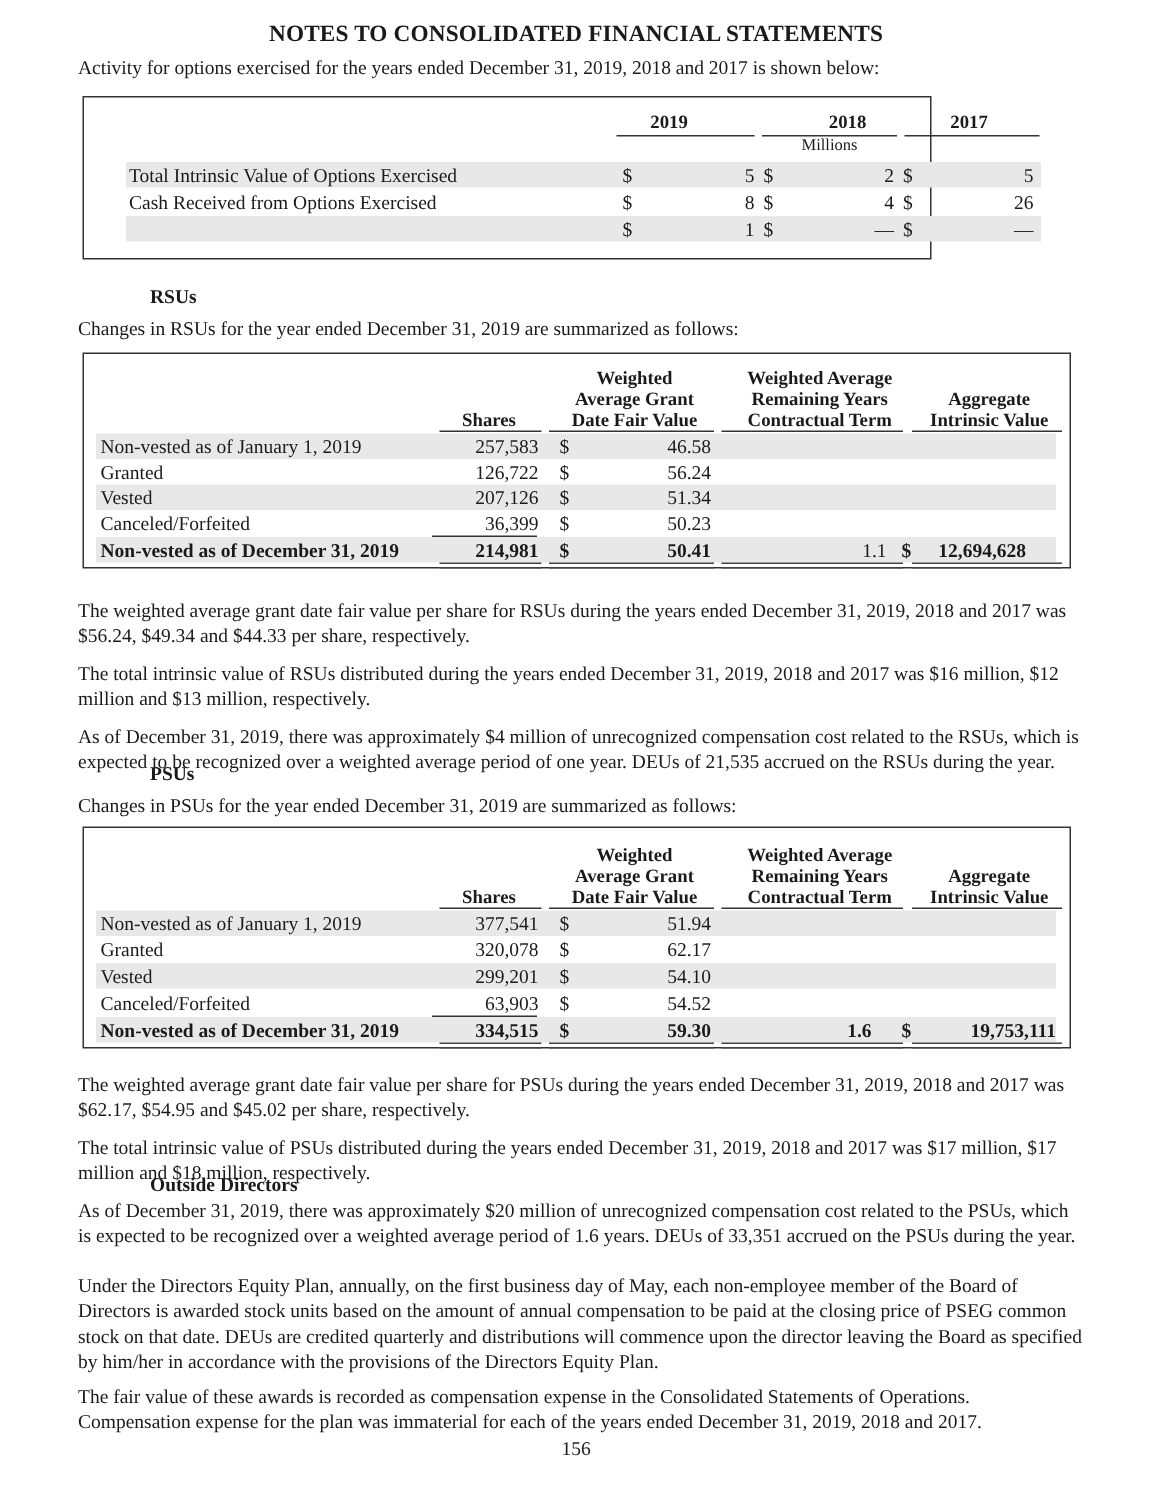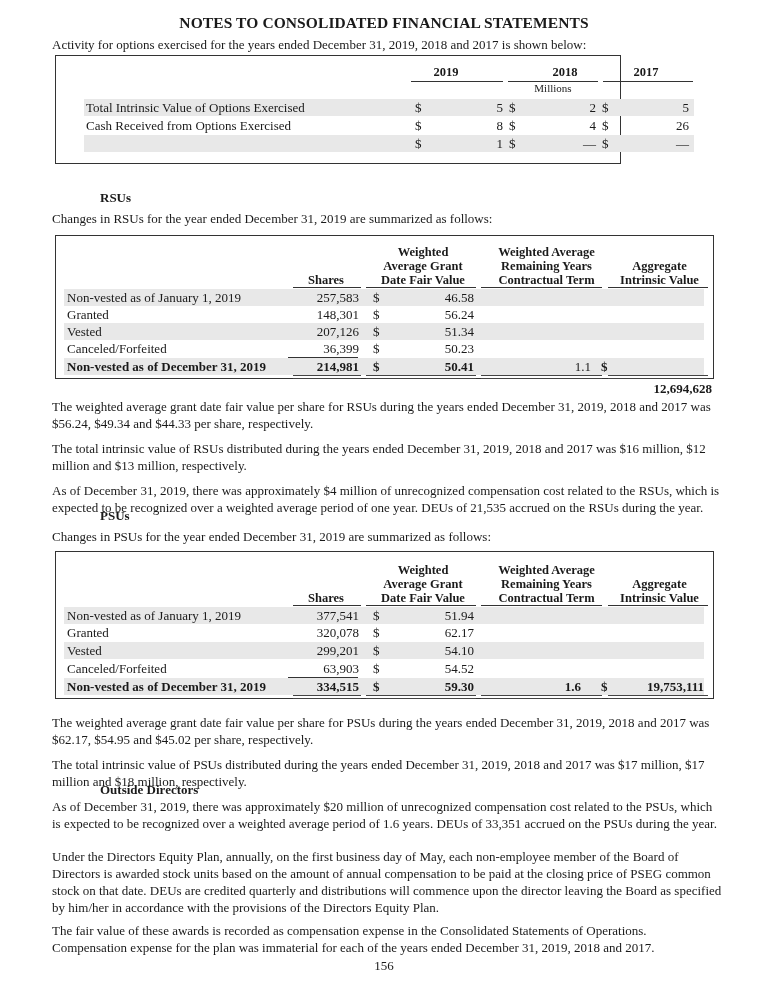--- a/index.html
+++ b/index.html
@@ -19,21 +19,21 @@
   .rule { position:absolute; height:0; border-top:1.5px solid #333; }
   .dbl { position:absolute; height:2px; border-top:1.5px solid #444; border-bottom:1.5px solid #444; }
   .pagenum { left:0; width:768px; text-align:center; top:958px; font-size:13px; }
 </style>
 </head>
 <body>
 
 <div class="abs title">NOTES TO CONSOLIDATED FINANCIAL STATEMENTS</div>
 <div class="abs para" style="top:36px;">Activity for options exercised for the years ended December 31, 2019, 2018 and 2017 is shown below:</div>
 
-<div class="abs box" style="left:55px; top:55px; width:566px; height:109px;padding-left:17px;">
+<div class="abs box" style="left:55px; top:64px; width:566px; height:109px;padding-left:17px;">
   <div class="cell hdr" style="left:355px; width:70px; top:9px;">2019</div>
   <div class="cell hdr" style="left:470px; width:78px; top:9px;font-family:Liberation Serif, serif;">2018</div>
   <div class="cell hdr" style="left:555px; width:70px; top:9px;">2017</div>
   <div class="rule" style="left:355px; width:92px; top:25px;"></div>
   <div class="rule" style="left:452px; width:90px; top:25px;"></div>
   <div class="rule" style="left:547px; width:90px; top:25px;"></div>
   <div class="cell" style="left:452px; width:90px; top:26px; text-align:center; font-size:11px;">Millions</div>
 
   <div class="row shade" style="left:28px; width:610px; top:43px;">
     <span class="cell" style="left:2px;">Total Intrinsic Value of Options Exercised</span>
@@ -88,21 +88,21 @@
   <div class="rule" style="left:552px; width:100px; top:51px;"></div>
 
   <div class="row shade" style="left:8px; width:640px; top:53px;">
     <span class="cell" style="left:3px;">Non-vested as of January 1, 2019</span>
     <span class="cell r" style="left:230px; width:65px;">257,583</span>
     <span class="cell" style="left:309px;">$</span>
     <span class="cell r" style="left:340px; width:70px;">46.58</span>
   </div>
   <div class="row" style="left:8px; width:640px; top:70px;">
     <span class="cell" style="left:3px;">Granted</span>
-    <span class="cell r" style="left:230px; width:65px;">148,301</span>
+    <span class="cell r" style="left:230px; width:65px;">126,722</span>
     <span class="cell" style="left:309px;">$</span>
     <span class="cell r" style="left:340px; width:70px;">56.24</span>
   </div>
   <div class="row shade" style="left:8px; width:640px; top:87px;">
     <span class="cell" style="left:3px;">Vested</span>
     <span class="cell r" style="left:230px; width:65px;">207,126</span>
     <span class="cell" style="left:309px;">$</span>
     <span class="cell r" style="left:340px; width:70px;text-align:right;">51.34</span>
   </div>
   <div class="row" style="left:8px; width:640px; top:104px;">
@@ -112,21 +112,21 @@
     <span class="cell r" style="left:340px; width:70px;">50.23</span>
   </div>
   <div class="rule" style="left:232px; width:70px; top:121px;"></div>
   <div class="row shade b" style="left:8px; width:640px; top:122px;">
     <span class="cell" style="left:3px;">Non-vested as of December 31, 2019</span>
     <span class="cell r" style="left:230px; width:65px;">214,981</span>
     <span class="cell" style="left:309px;">$</span>
     <span class="cell r" style="left:340px; width:70px;">50.41</span>
     <span class="cell r" style="left:470px; width:57px; font-weight:normal;">1.1</span>
     <span class="cell" style="left:537px;">$</span>
-    <span class="cell r" style="left:568px; width:80px;margin-top:22px;">12,694,628</span>
+    <span class="cell r" style="left:540px; width:80px;">12,694,628</span>
   </div>
   <div class="dbl" style="left:237px; width:68px; top:139px;"></div>
   <div class="dbl" style="left:310px; width:110px; top:139px;"></div>
   <div class="dbl" style="left:425px; width:121px; top:139px;"></div>
   <div class="dbl" style="left:552px; width:100px; top:139px;"></div>
 </div>
 
 <div class="abs para" style="top:398px;">The weighted average grant date fair value per share for RSUs during the years ended December 31, 2019, 2018 and 2017 was $56.24, $49.34 and $44.33 per share, respectively.</div>
 <div class="abs para" style="top:440px;">The total intrinsic value of RSUs distributed during the years ended December 31, 2019, 2018 and 2017 was $16 million, $12 million and $13 million, respectively.</div>
 <div class="abs para" style="top:482px;">As of December 31, 2019, there was approximately $4 million of unrecognized compensation cost related to the RSUs, which is expected to be recognized over a weighted average period of one year. DEUs of 21,535 accrued on the RSUs during the year.</div>

